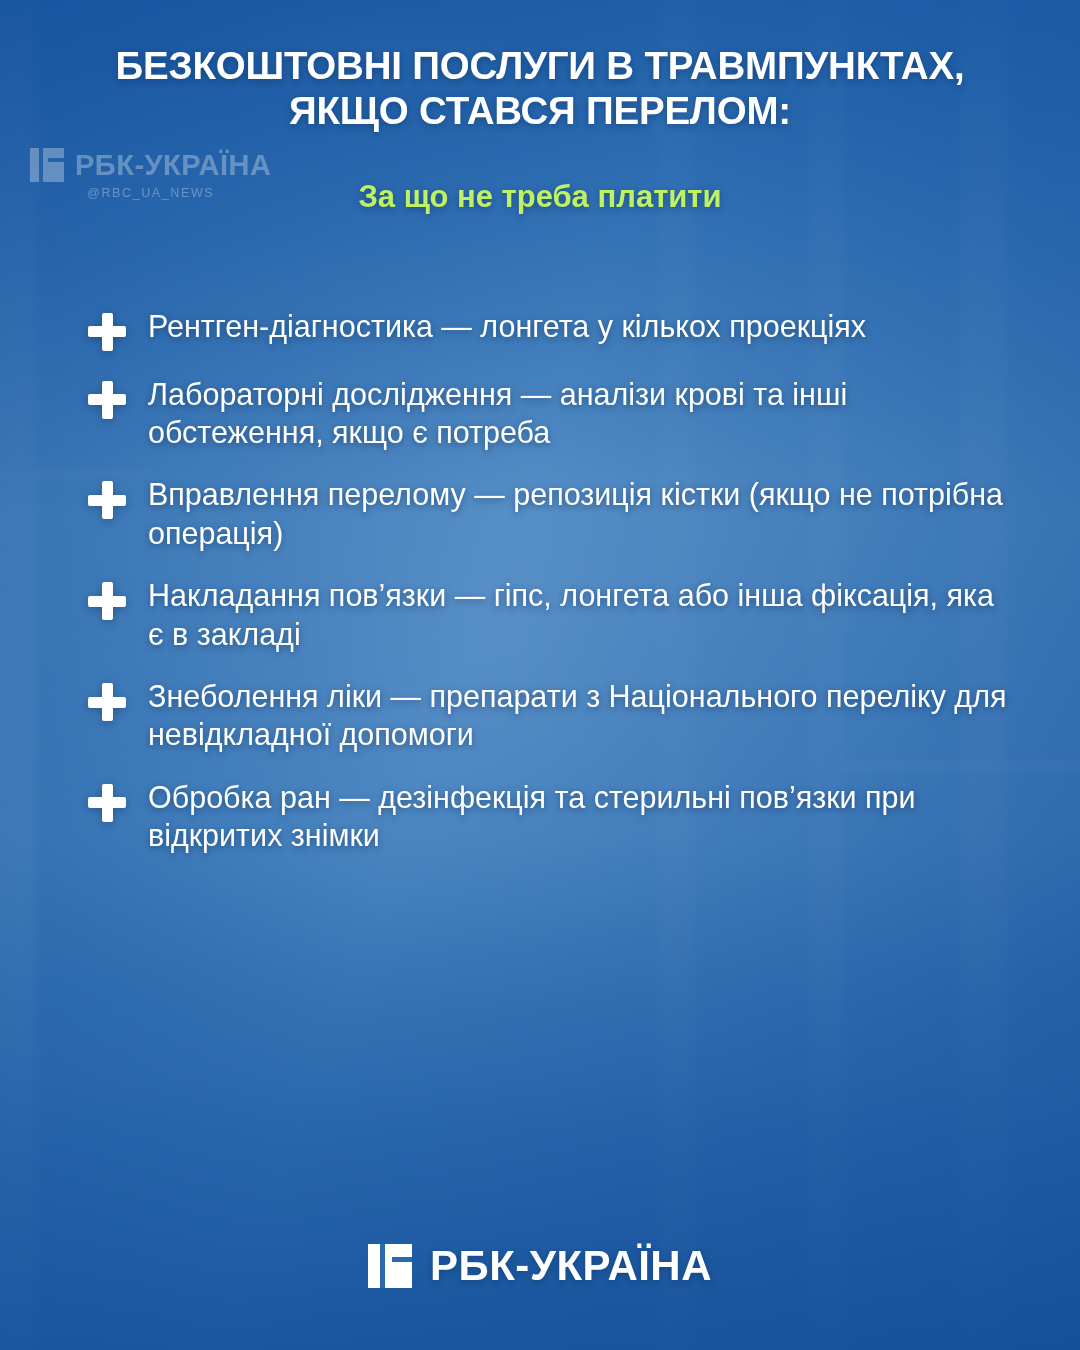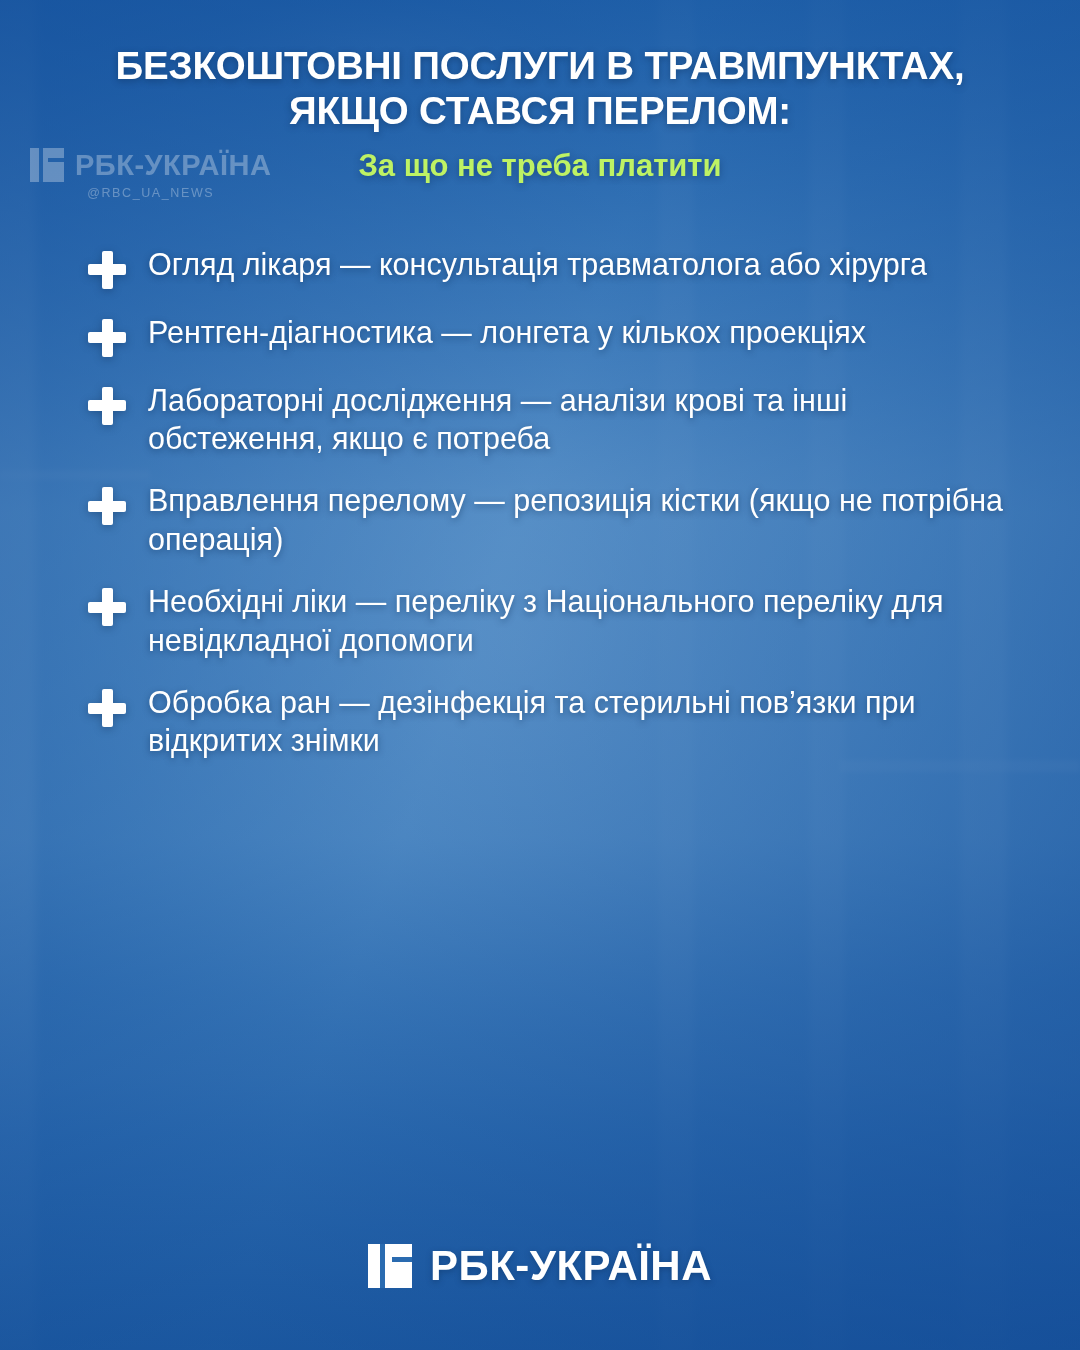--- a/index.html
+++ b/index.html
@@ -66,20 +66,21 @@
     background: linear-gradient(110deg, rgba(20,82,158,.55) 0%, rgba(34,110,184,.25) 45%, rgba(20,80,156,.55) 100%);
   }
 
   
   .page {
     position: absolute;
     inset: 0;
     display: flex;
     flex-direction: column;
     padding: 44px 46px 26px 46px;
+    gap: 31px;
   }
 
   .headline {
     text-align: center;
     color: #ffffff;
     font-weight: bold;
     font-size: 38.5px;
     line-height: 1.16;
     letter-spacing: -0.2px;
     text-shadow: 0 2px 7px rgba(8,40,82,.45);
@@ -223,45 +224,45 @@
 
   <h1 class="headline">
     <span>Безкоштовні послуги в травмпунктах,</span><br>
     <span>якщо стався перелом:</span>
   </h1>
 
   <h2 class="subhead">За що не треба платити</h2>
 
   <div class="list">
 
-    <div class="item">
-      <span class="plus"></span>
-      <span class="item-text">Огляд лікаря — консультація травматолога або хірурга</span>
-    </div>
 
     <div class="item">
       <span class="plus"></span>
       <span class="item-text">Рентген-діагностика — лонгета у кількох проекціях</span>
     </div>
 
     <div class="item">
       <span class="plus"></span>
       <span class="item-text">Лабораторні дослідження — аналізи крові та інші обстеження, якщо є потреба</span>
     </div>
 
 
     <div class="item">
       <span class="plus"></span>
       <span class="item-text">Вправлення перелому — репозиція кістки (якщо не потрібна операція)</span>
     </div>
 
-
-    <div class="item">
-      <span class="plus"></span>
-      <span class="item-text">Необхідні ліки — переліку з Національного переліку для невідкладної допомоги</span>
+    <div class="item">
+      <span class="plus"></span>
+      <span class="item-text">Накладання пов’язки — гіпс, лонгета або інша фіксація, яка є в закладі</span>
+    </div>
+
+    <div class="item">
+      <span class="plus"></span>
+      <span class="item-text">Знеболення ліки — препарати з Національного переліку для невідкладної допомоги</span>
     </div>
 
     <div class="item">
       <span class="plus"></span>
       <span class="item-text">Обробка ран — дезінфекція та стерильні пов’язки при відкритих знімки</span>
     </div>
 
 
   </div>
 

